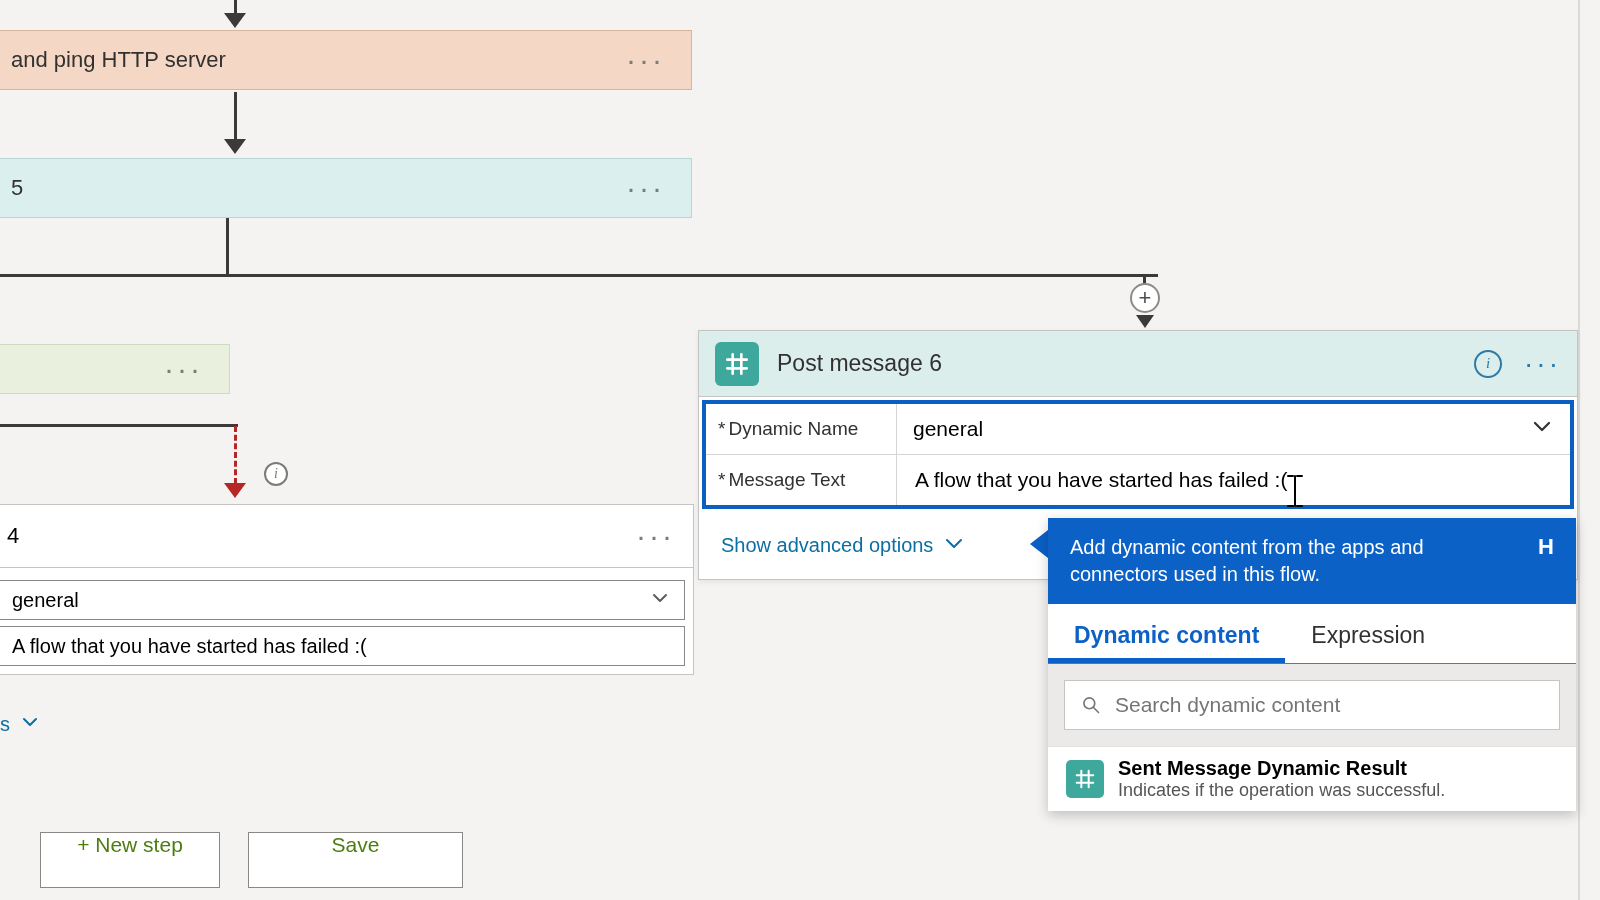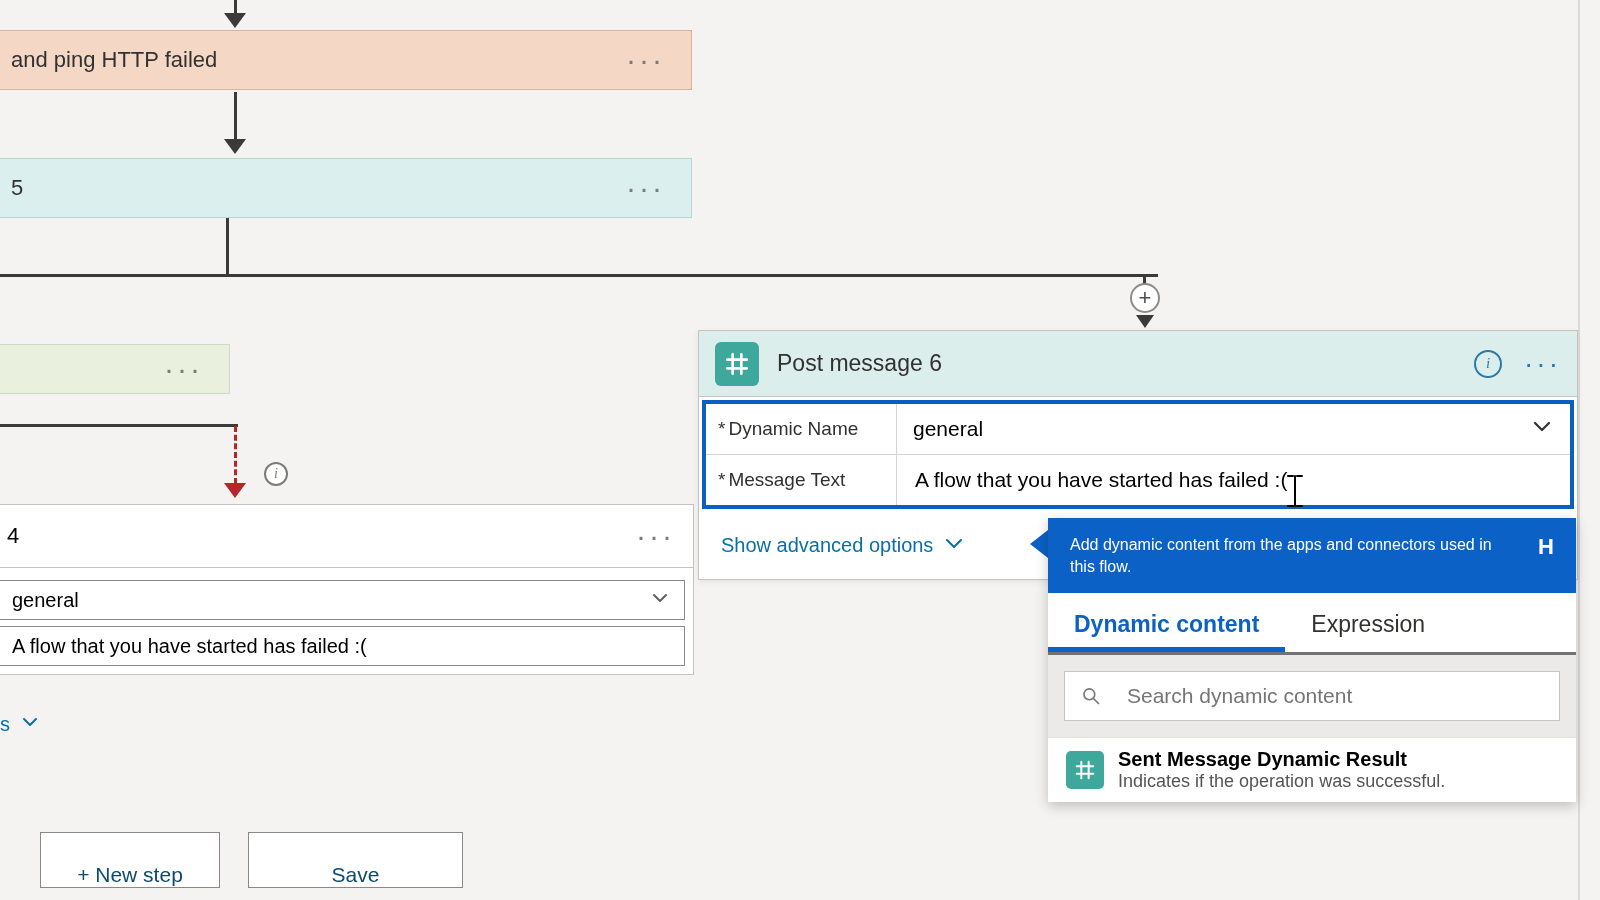--- a/index.html
+++ b/index.html
@@ -28,21 +28,21 @@
 .card-header{height:63px;border-bottom:1px solid #c6c4c2;display:flex;align-items:center;padding:0 18px;background:#fff;font-size:22px}
 .card-header .ellipsis{margin-left:auto;color:#7b7b7b;letter-spacing:3px;font-size:30px;cursor:pointer}
 .card-body{padding:12px 4px 4px 4px}
 .select-row{margin:0 4px 6px 4px;border:1px solid #8a8886;height:40px;display:flex;align-items:center;padding:0 14px;font-size:20px;background:#fff}
 .select-row .chev{margin-left:auto;color:#605e5c}
 .text-row{margin:0 4px 4px 4px;border:1px solid #8a8886;height:40px;display:flex;align-items:center;padding:0 14px;font-size:20px;background:#fff}
 .advlink{color:#0b6fa4;font-size:20px;display:inline-flex;align-items:center;gap:10px;cursor:pointer}
 .advlink .chev{color:#0b6fa4}
 .advbar{position:absolute;left:0;display:flex;align-items:center;height:40px;padding-left:6px}
 
-.btn{position:absolute;height:56px;border:1px solid #8a8886;background:#fff;display:flex;align-items:flex-end;justify-content:center;font-size:21px;color:#0c4a6e;cursor:pointer}
+.btn{position:absolute;height:56px;border:1px solid #8a8886;background:#fff;display:flex;align-items:flex-start;justify-content:center;font-size:21px;color:#4d7c0f;cursor:pointer}
 
 .editor{position:absolute;border:1px solid #c6c4c2;background:#fff;box-shadow:0 2px 6px rgba(0,0,0,.07)}
 .editor-header{height:66px;background:#dbeeec;display:flex;align-items:center;padding:0 16px;border-bottom:1px solid #c6c4c2}
 .slack-ico{width:44px;height:44px;border-radius:6px;background:#3fa89c;display:flex;align-items:center;justify-content:center;margin-right:18px}
 .slack-ico svg{width:26px;height:26px}
 .editor-title{font-size:23px;color:#323130}
 .editor-tools{margin-left:auto;display:flex;align-items:center;gap:22px}
 .circle-i{width:28px;height:28px;border:2px solid #2c7aa8;border-radius:50%;display:flex;align-items:center;justify-content:center;font-family:Georgia,serif;font-style:italic;font-size:15px;color:#2c7aa8;cursor:pointer}
 .editor-ellipsis{color:#2c7aa8;letter-spacing:3px;font-size:28px;cursor:pointer}
 
@@ -52,27 +52,27 @@
 .param-label{width:190px;padding-left:12px;font-size:19px;color:#323130}
 .param-label .star{color:#323130;margin-right:3px}
 .param-field{flex:1;border-left:1px solid #d6d4d2;height:50px;display:flex;align-items:center;padding:0 16px;font-size:21px}
 .param-field .chev{margin-left:auto;color:#323130;font-size:24px}
 .param-field input{border:none;outline:none;font-size:21px;width:100%;font-family:inherit}
 .editor-adv{padding:20px 22px}
 
 .pop-notch{position:absolute;width:0;height:0;border-top:14px solid transparent;border-bottom:14px solid transparent;border-right:18px solid #0b61c6}
 .popover{position:absolute;background:#fff;box-shadow:0 4px 12px rgba(0,0,0,.22)}
 .pop-banner{background:#0b61c6;color:#fff;padding:16px 22px;display:flex;align-items:flex-start;gap:18px}
-.pop-banner .txt{font-size:16px;line-height:1.35}
+.pop-banner .txt{font-size:20px;line-height:1.35}
 .pop-banner .hide{font-size:22px;font-weight:600;margin-left:auto;cursor:pointer}
-.tabs{display:flex;padding:0 8px 0 0;border-bottom:3px solid #737373}
+.tabs{display:flex;padding:0 8px 0 0;border-bottom:1px solid #737373}
 .tab{padding:18px 26px 14px;font-size:23px;color:#323130;cursor:pointer}
 .tab.active{color:#0b61c6;font-weight:600;border-bottom:5px solid #0b61c6;padding-bottom:9px}
 .searchwrap{background:#eceae8;padding:16px}
-.searchbox{background:#fff;border:1px solid #c6c4c2;height:50px;display:flex;align-items:center;padding:0 16px;gap:24px}
+.searchbox{background:#fff;border:1px solid #c6c4c2;height:50px;display:flex;align-items:center;padding:0 16px;gap:12px}
 .searchbox svg{width:20px;height:20px;color:#777}
 .searchbox input{flex:1;border:none;outline:none;font-size:21px;font-family:inherit;color:#555}
 .sect-header{background:#eceae8;padding:16px 20px;font-size:21px;color:#323130}
 .dc-item{display:flex;align-items:center;gap:14px;padding:10px 18px;border-top:1px solid #e5e3e0;cursor:pointer}
 .dc-ico{width:38px;height:38px;border-radius:5px;background:#3fa89c;display:flex;align-items:center;justify-content:center}
 .dc-text .t{font-size:20px;font-weight:600}
 .dc-text .d{font-size:18px;color:#555}
 .ibeam{position:absolute;pointer-events:none}
 
 .vsb{position:absolute;right:0;top:0;width:22px;height:100%;background:#f4f3f2;border-left:2px solid #dcdad7}
@@ -84,21 +84,21 @@
 <div class="canvas">
 
   <div class="vsb"></div>
 
   <div class="arrow" style="left:224px;top:-8px">
     <div class="shaft" style="height:22px"></div>
     <div class="head"></div>
   </div>
 
   <div class="node node-orange" style="left:-8px;top:30px;width:700px;height:60px">
-    <span>and ping HTTP failed</span>
+    <span>and ping HTTP server</span>
     <span class="ellipsis">···</span>
   </div>
 
   <div class="arrow" style="left:224px;top:92px">
     <div class="shaft" style="height:48px"></div>
     <div class="head"></div>
   </div>
 
   <div class="node node-teal" style="left:-8px;top:158px;width:700px;height:60px">
     <span>5</span>

